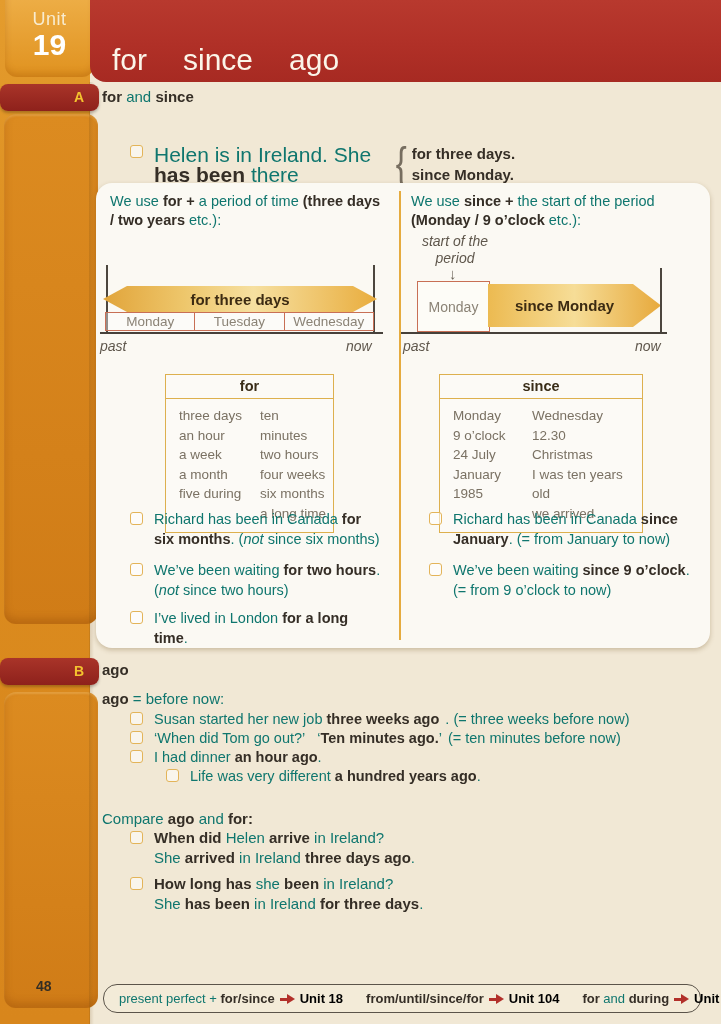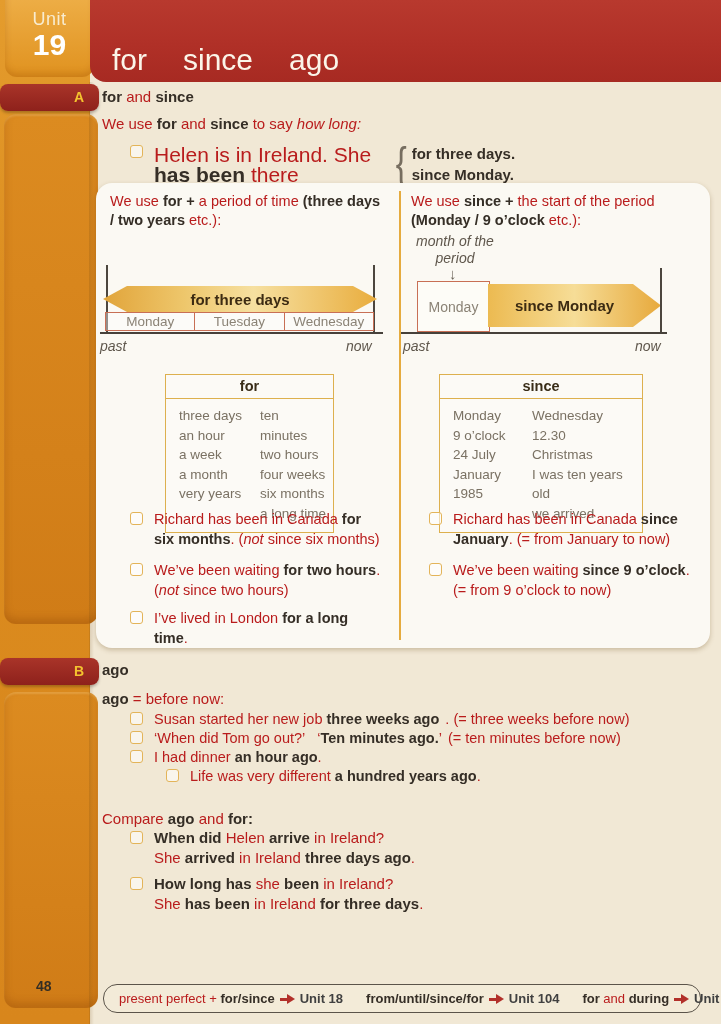--- a/index.html
+++ b/index.html
@@ -24,21 +24,21 @@
        color:#f4c32f;font-weight:bold;font-size:14px;line-height:27px;text-align:right;
        padding-right:15px;box-sizing:border-box;box-shadow:0 2px 3px rgba(0,0,0,.25);}
   .tab-a{top:84px;} .tab-b{top:658px;}
   
   .red-band{position:absolute;left:90px;right:0;top:0;height:82px;
             background:linear-gradient(180deg,#b8392e 0%,#b03027 55%,#a72a22 100%);
             border-bottom-left-radius:16px;}
   .band-title{position:absolute;left:22px;bottom:5px;font-size:30px;font-weight:normal;color:#fbf5e9;}
   .band-title span{margin-right:36px;}
   
-  .t{color:#b91c1c;} .b{font-weight:bold;color:#352e26;} .i{font-style:italic;}
+  .t{color:#0f766e;} .b{font-weight:bold;color:#352e26;} .i{font-style:italic;}
   .abs{position:absolute;} .fs15{font-size:15px;line-height:20px;color:#5f574c;}
   .cb{width:11px;height:11px;border:1.6px solid #e3b459;border-radius:3px;
       background:rgba(255,255,255,.55);flex:none;}
   .blt{display:flex;align-items:flex-start;}
   .blt .cb{margin-top:3px;}
   .blt-text{margin-left:11px;font-size:14.5px;line-height:20px;color:#5f574c;}
   .gapL{margin-left:12px;} .gapS{margin-left:6px;}
   
   .example-row{left:130px;top:145px;display:flex;align-items:flex-start;}
   .ex-text{margin-left:11px;font-size:21px;line-height:20px;width:240px;color:#5f574c;}
@@ -73,21 +73,21 @@
   .pointer-arrow{position:absolute;font-size:15px;color:#6e675c;}
   .vocab{position:absolute;border:1.5px solid #ddb04e;background:rgba(255,255,255,.25);}
   .vt-head{text-align:center;font-weight:bold;font-size:14.5px;color:#3a2d18;
            padding:3px 0 4px;border-bottom:1.5px solid #ddb04e;}
   .vt-body{display:flex;padding:7px 4px 9px 13px;font-size:13.5px;line-height:19.5px;color:#7a7163;}
   
   .footer-box{position:absolute;left:103px;top:984px;width:598px;height:29px;border:1.5px solid #5b544a;
               border-radius:14px;background:#f3ebd8;display:flex;align-items:center;
               padding:0 15px;box-sizing:border-box;font-size:13px;white-space:nowrap;color:#5f574c;}
   .ref-group{margin-right:23px;}
-  .ru{font-weight:bold;color:#404040;}
+  .ru{font-weight:bold;color:#000000;}
   .ref-arrow{display:inline-block;width:15px;height:10px;position:relative;margin:0 5px;vertical-align:-1px;}
   .ref-arrow::before{content:"";position:absolute;left:0;top:3.5px;width:8px;height:3px;background:#b2302a;}
   .ref-arrow::after{content:"";position:absolute;right:0;top:0;width:0;height:0;
                     border-left:8px solid #b2302a;border-top:5px solid transparent;border-bottom:5px solid transparent;}
   .gutter{position:absolute;left:89px;top:82px;bottom:0;width:5px;
           background:linear-gradient(90deg,rgba(110,70,15,.20),rgba(110,70,15,0));}
 </style>
 </head>
 <body>
 
@@ -110,23 +110,20 @@
     </div>
   </div>
 
   <div class="tab tab-a">A</div>
   <div class="tab tab-b">B</div>
 
   <div class="abs fs15" style="left:102px;top:87px;">
     <span class="b">for</span><span class="t"> and </span><span class="b">since</span>
   </div>
 
-  <div class="abs fs15" style="left:102px;top:114px;">
-    <span class="t">We use </span><span class="b">for</span><span class="t"> and </span><span class="b">since</span><span class="t"> to say </span><span class="t i">how long</span><span class="t i">:</span>
-  </div>
 
   <div class="abs example-row">
     <span class="cb"></span>
     <span class="ex-text"><span class="t">Helen is in Ireland. She </span><span class="b">has been</span><span class="t"> there</span></span>
     <span class="brace">{</span>
     <span class="ex-stack">
       <div><span class="b">for three days</span><span class="b">.</span></div>
       <div><span class="b">since Monday</span><span class="b">.</span></div>
     </span>
   </div>
@@ -151,21 +148,21 @@
       <div class="pn" style="left:250px;top:155px;">now</div>
 
       <div class="vocab" style="left:69px;top:191px;width:167px;">
         <div class="vt-head">for</div>
         <div class="vt-body">
           <div style="width:82px;">
             <div>three days</div>
             <div>an hour</div>
             <div>a week</div>
             <div>a month</div>
-            <div>very years</div>
+            <div>five during</div>
           </div>
           <div>
             <div>ten minutes</div>
             <div>two hours</div>
             <div>four weeks</div>
             <div>six months</div>
             <div>a long time</div>
           </div>
         </div>
       </div>
@@ -182,21 +179,21 @@
         <span class="cb"></span>
         <span class="blt-text" style="width:228px;"><span class="t">I’ve lived in London </span><span class="b">for a long time</span><span class="t">.</span></span>
       </div>
     </div>
 
     <div class="colR">
       <div class="col-para">
         <span class="t">We use </span><span class="b">since +</span><span class="t"> the start of the period </span><span class="b">(</span><span class="b">Monday</span><span class="b"> / </span><span class="b">9 o’clock</span><span class="t"> etc.):</span>
       </div>
       <div class="pointer-label" style="left:4px;top:50px;width:100px;">
-        <div>month of the</div>
+        <div>start of the</div>
         <div>period</div>
       </div>
       <div class="pointer-arrow" style="left:48px;top:82px;">↓</div>
       <div class="start-box" style="left:16px;top:98px;width:71px;height:49px;">Monday</div>
       <div class="gold-arrow arrow-since" style="left:87px;top:101px;width:173px;height:43px;">since Monday</div>
       <div class="tick" style="left:259px;top:85px;height:64px;"></div>
       <div class="baseline" style="left:0px;top:149px;width:266px;"></div>
       <div class="pn" style="left:2px;top:155px;">past</div>
       <div class="pn" style="left:234px;top:155px;">now</div>
 

